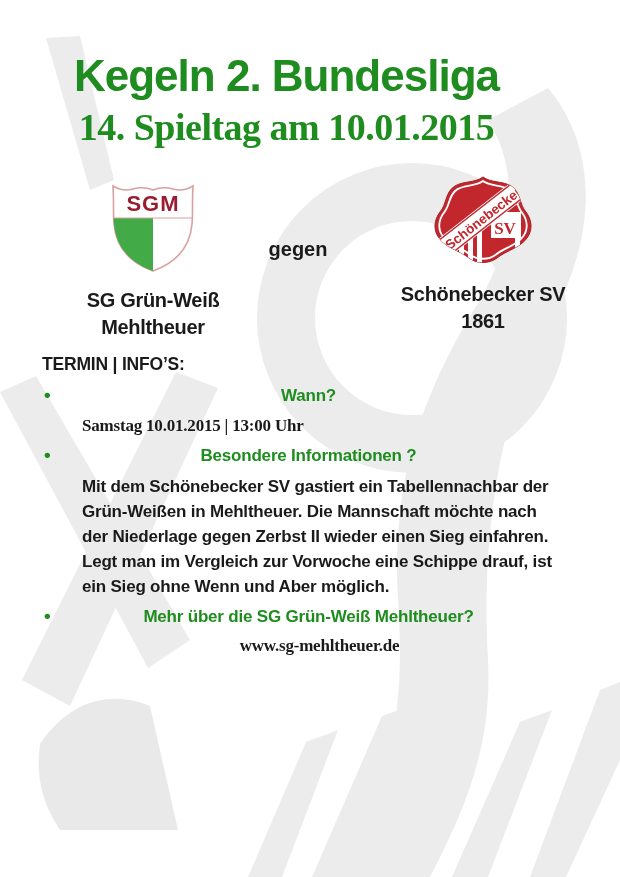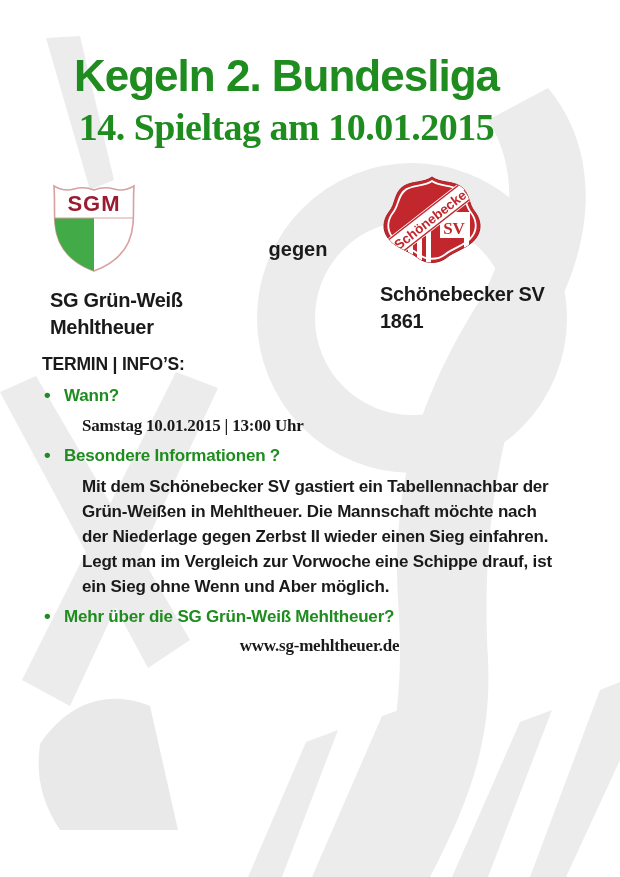--- a/index.html
+++ b/index.html
@@ -25,35 +25,36 @@
     font-size: 44px; line-height: 1.08; letter-spacing: -1px;
     color: #1e8c1e;
   }
   .title-line2 {
     font-size: 38px; line-height: 1.1; letter-spacing: -0.5px;
     color: #1e8c1e; margin-top: 7px; font-family: Liberation Serif, serif;
   }
 
   
   .matchup { position: relative; height: 176px; margin-top: 24px; }
-  .team { position: absolute; text-align: left; }
+  .team { position: absolute; text-align: center; }
   .team-home { left: 50px;  top: 6px; width: 206px; }
   .team-away { left: 380px; top: 2px; width: 206px; }
   .team-logo { display: inline-block; }
   .team-name { font-size: 20px; line-height: 1.35; margin-top: 9px; letter-spacing: -0.3px; }
   .vs-label { position: absolute; left: 246px; top: 66px; width: 104px; text-align: center; font-size: 20px; }
 
   
   .info { margin-top: 6px; padding-left: 42px; padding-right: 20px; }
   .info-heading { font-size: 17.5px; letter-spacing: -0.2px; margin-bottom: 10px; }
   .info-list { list-style: none; }
   .info-item-label {
     color: #1e8c1e; font-size: 17px; line-height: 22px;
     padding-left: 22px; position: relative; margin: 7px 0;
     letter-spacing: -0.2px;
+    text-align: center;
   }
   .info-item-label::before {
     content: "\2022";
     position: absolute; left: 2px; top: -1px;
     color: #1e8c1e; font-size: 19px;
   }
   .info-line {
     font-size: 17px; line-height: 22px; margin: 8px 0;
     padding-left: 40px; letter-spacing: -0.2px; font-family: Liberation Serif, serif;
   }

